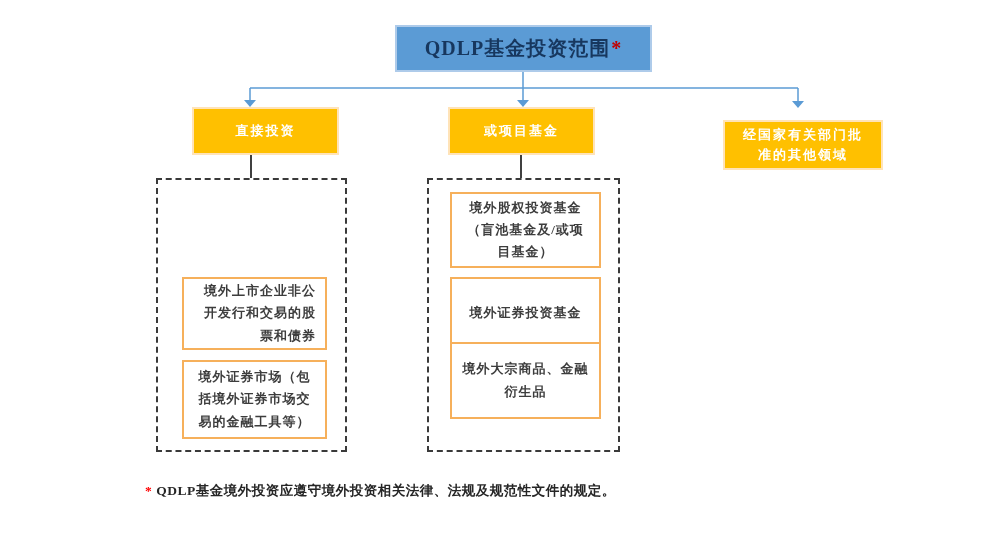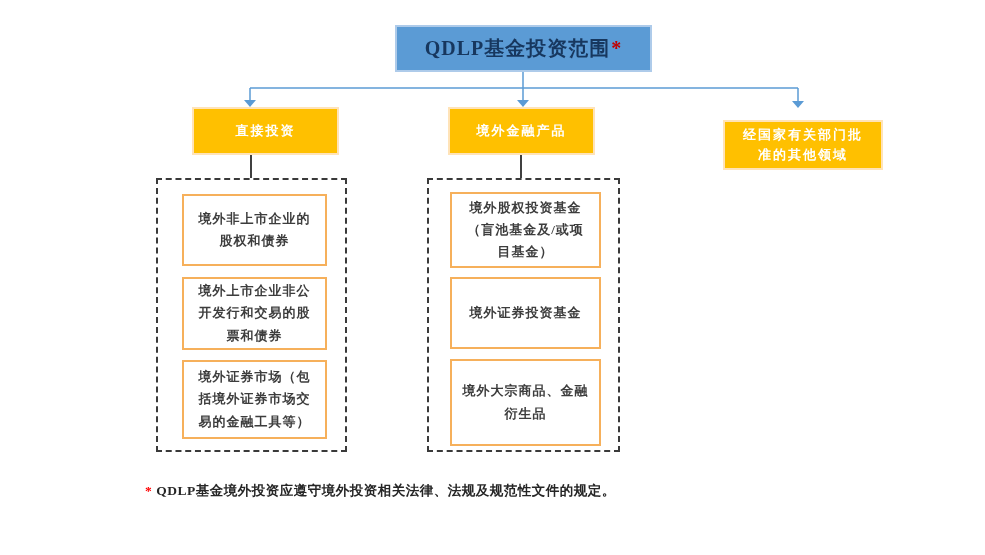--- a/index.html
+++ b/index.html
@@ -76,25 +76,25 @@
     color: #3d3d3d;
     font-size: 13px;
     font-weight: bold;
     line-height: 1.7;
     letter-spacing: 1px;
     padding: 3px 9px;
   }
   .lg .leaf-box { left: 24px; width: 145px; }
   .mg .leaf-box { left: 21px; width: 151px; }
   .lg .leaf-1 { top: 14px;  height: 72px; }
-  .lg .leaf-2 { top: 97px;  height: 73px; }
+  .lg .leaf-2 { top: 97px;  height: 73px; text-align: right; }
   .lg .leaf-3 { top: 180px; height: 79px; justify-content: flex-end; }
   .mg .leaf-1 { top: 12px;  height: 76px; }
   .mg .leaf-2 { top: 97px;  height: 72px; }
-  .mg .leaf-3 { top: 179px; height: 87px; }
+  .mg .leaf-3 { top: 162px; height: 77px; }
   .footnote {
     position: absolute;
     left: 145px; top: 482px;
     font-size: 13.5px;
     font-weight: bold;
     color: #262626;
     letter-spacing: 0.5px;
   }
   .footnote .marker { color: #FF0000; margin-right: 4px; }
 </style>
@@ -120,30 +120,27 @@
 
   <div class="root-box">
     <span>QDLP基金投资范围</span>
       <span class="marker">*</span>
   </div>
 
   <div class="branch-box branch-left">
     <span>直接投资</span>
   </div>
   <div class="branch-box branch-middle">
-    <span>境外金融产品</span>
+    <span>或项目基金</span>
   </div>
   <div class="branch-box branch-right">
     <span>经国家有关部门批准的其他领域</span>
   </div>
 
   <div class="dashed-group group-left lg">
-    <div class="leaf-box leaf-1">
-      <span>境外非上市企业的股权和债券</span>
-    </div>
     <div class="leaf-box leaf-2">
       <span>境外上市企业非公开发行和交易的股票和债券</span>
     </div>
     <div class="leaf-box leaf-3">
       <span>境外证券市场（包括境外证券市场交易的金融工具等）</span>
     </div>
   </div>
 
   <div class="dashed-group group-middle mg">
     <div class="leaf-box leaf-1">

